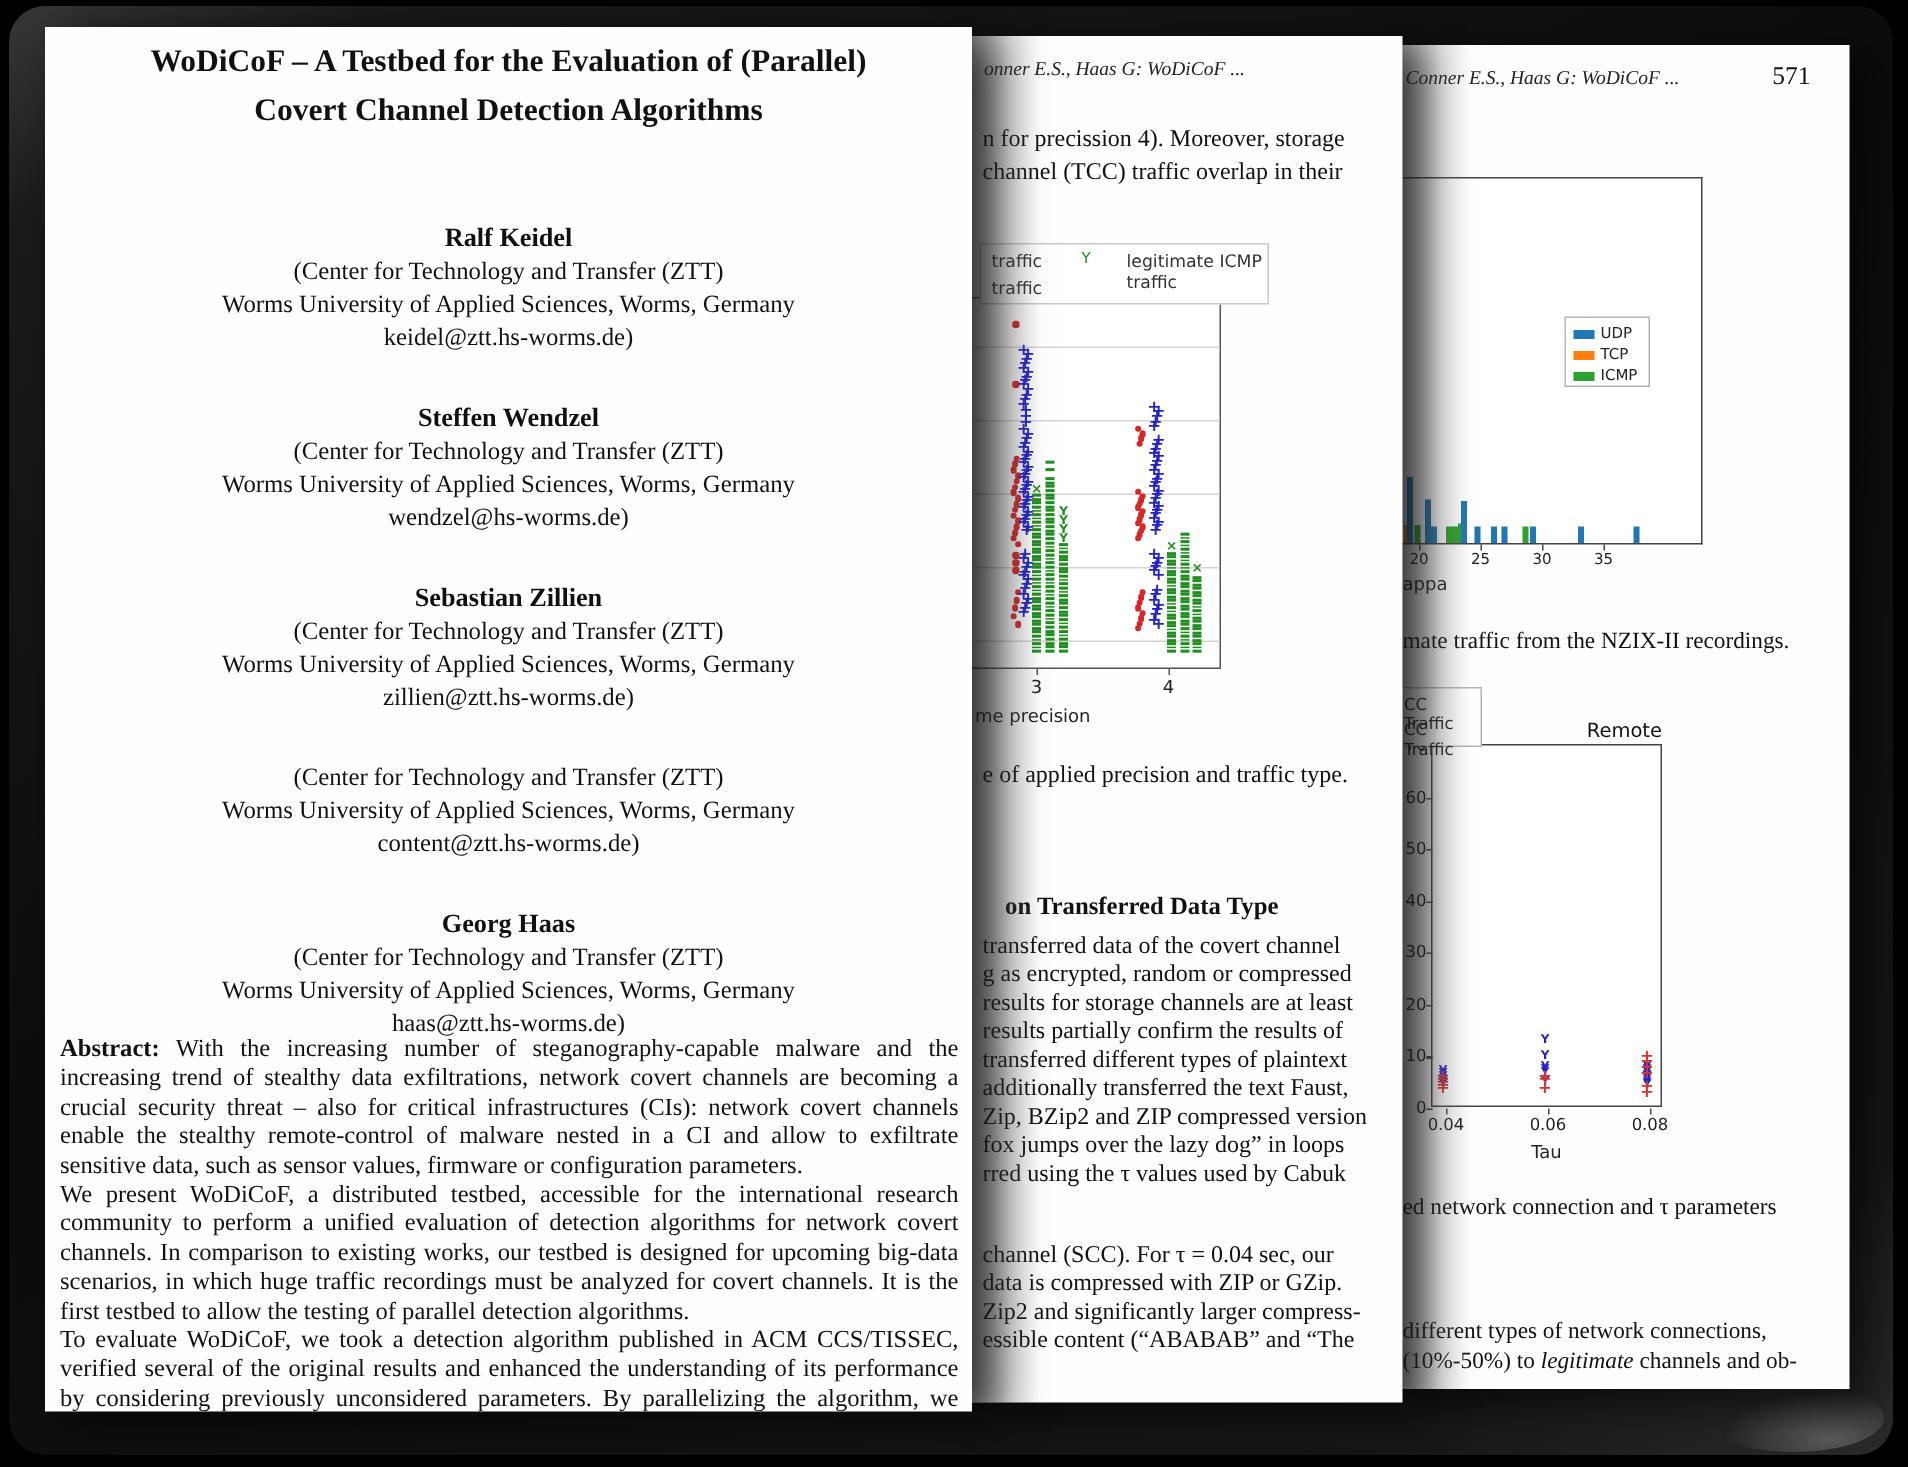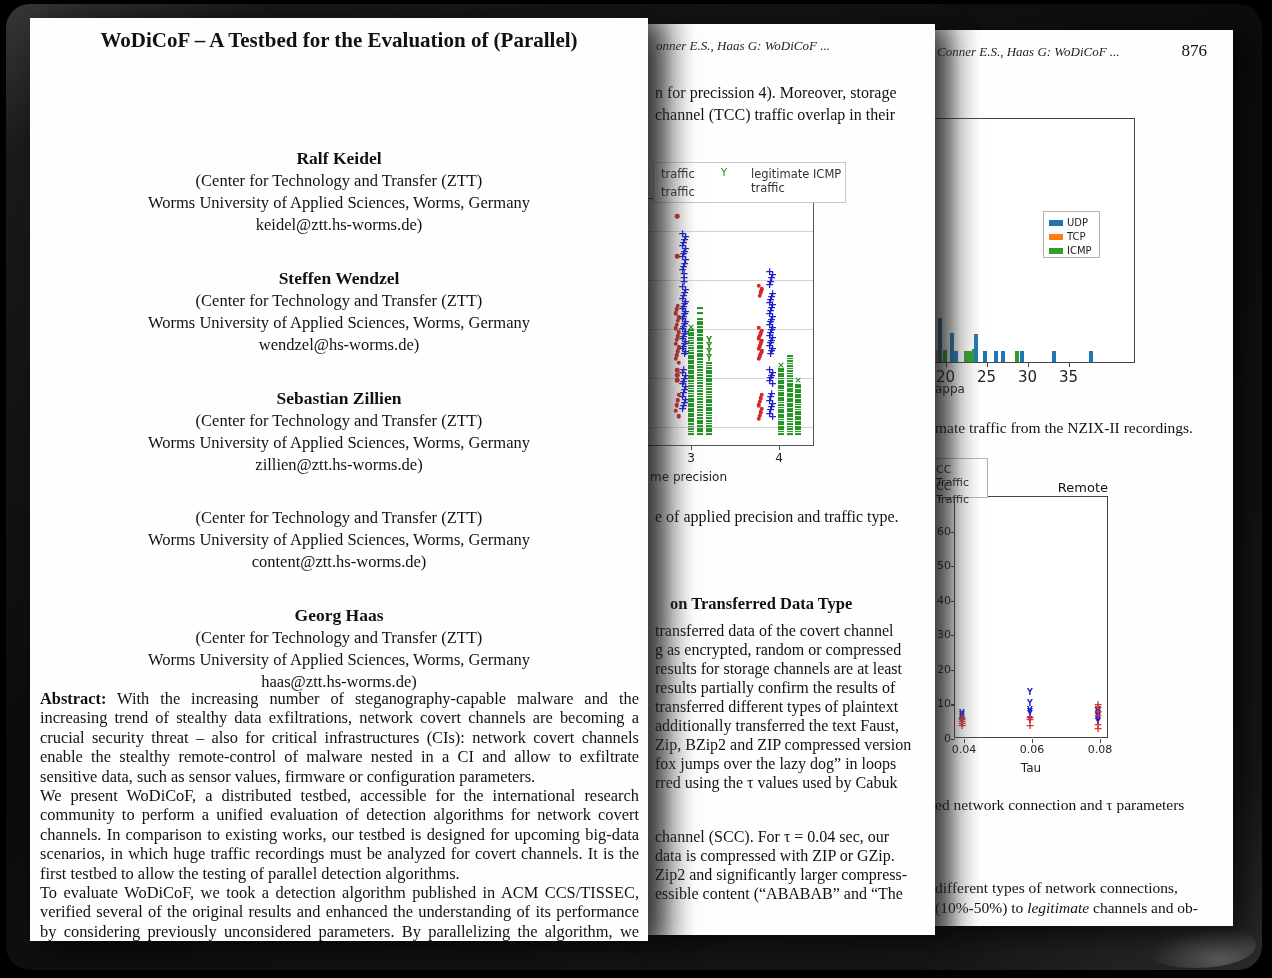--- a/index.html
+++ b/index.html
@@ -58,21 +58,21 @@
   
   .p3num { position:absolute; top:11px; right:26px; font-size:17px; }
   .hist { position:absolute; top:88px; left:0; width:200px; height:245px; background:#fff;
           border-top:1.4px solid #444; border-right:1.4px solid #444; border-bottom:1.4px solid #444; }
   .bar { position:absolute; bottom:0; width:4px; }
   .legend3 { position:absolute; top:92px; left:108px; width:57px; height:47px; border:1px solid #b5b5b5;
              background:#fff; z-index:5; font-family:"DejaVu Sans",sans-serif; font-size:10px; color:#222; }
   .l3row { position:absolute; left:5px; display:flex; align-items:center; gap:4px; }
   .swatch { width:14px; height:6px; display:inline-block; }
   .tm3 { position:absolute; top:333px; width:1.2px; height:4px; background:#444; }
-  .xt3 { position:absolute; top:338px; width:20px; font-family:"DejaVu Sans",sans-serif; font-size:15px; color:#222; }
+  .xt3 { position:absolute; top:338px; width:20px; text-align:center; font-family:"DejaVu Sans",sans-serif; font-size:10px; color:#222; }
   .p3xlabel { position:absolute; top:352px; left:0px; font-family:"DejaVu Sans",sans-serif; font-size:12px; color:#222; }
   .p3cap1 { position:absolute; top:389px; left:0px; font-size:15.5px; white-space:nowrap; }
   .legendR { position:absolute; top:428px; left:-6px; width:59px; height:40px; border:1px solid #b5b5b5; background:#fff;
              font-family:"DejaVu Sans",sans-serif; font-size:11px; color:#222; z-index:5; }
   .lRa { position:absolute; left:6px; top:4px; } .lRb { position:absolute; left:6px; top:21px; }
   .remTitle { position:absolute; top:450px; left:19px; width:154px; text-align:right;
               font-family:"DejaVu Sans",sans-serif; font-size:13px; color:#111; }
   .remote { position:absolute; top:466px; left:19px; width:154px; height:242px; background:#fff; border:1.4px solid #444; }
   .ylab { position:absolute; left:-18px; width:14px; text-align:right; font-family:"DejaVu Sans",sans-serif; font-size:11px; color:#222; }
   .ytick { position:absolute; left:-4px; width:4px; height:1.2px; background:#444; }
@@ -83,20 +83,21 @@
   .p3cap2 { position:absolute; top:766px; left:0px; font-size:15.5px; white-space:nowrap; }
   .p3para { font-size:15.5px; }
 </style>
 </head>
 <body>
 
 <div class="frame"></div>
 
 <div class="page page1">
   <div class="t1">WoDiCoF – A Testbed for the Evaluation of (Parallel)</div>
+  <div class="t2">Covert Channel Detection Algorithms</div>
 
   <div class="authors">
     <div class="ablock">
       <div class="aname">Ralf Keidel</div>
       <div class="aline">(Center for Technology and Transfer (ZTT)</div>
       <div class="aline">Worms University of Applied Sciences, Worms, Germany</div>
       <div class="aline">keidel@ztt.hs-worms.de)</div>
     </div>
     <div class="ablock">
       <div class="aname">Steffen Wendzel</div>
@@ -526,21 +527,21 @@
   <div class="tl" style="top:750px;left:7px;">rred using the τ values used by Cabuk</div>
 
   <div class="tl" style="top:804px;left:7px;">channel (SCC). For τ = 0.04 sec, our</div>
   <div class="tl" style="top:823px;left:7px;">data is compressed with ZIP or GZip.</div>
   <div class="tl" style="top:842px;left:7px;">Zip2 and significantly larger compress-</div>
   <div class="tl" style="top:861px;left:7px;">essible content (“ABABAB” and “The</div>
 </div>
 
 <div class="page page3">
   <div class="runhead" style="top:14px;left:2px;">Conner E.S., Haas G: WoDiCoF ...</div>
-  <div class="p3num">876</div>
+  <div class="p3num">571</div>
 
   <div class="hist" id="kappa-plot">
     <div class="legend3">
       <div class="l3row" style="top:5px;">
           <span class="swatch" style="background: rgb(31, 119, 180);"></span>
           <span>UDP</span>
         </div>
       <div class="l3row" style="top:19px;">
           <span class="swatch" style="background: rgb(255, 127, 14);"></span>
           <span>TCP</span>

